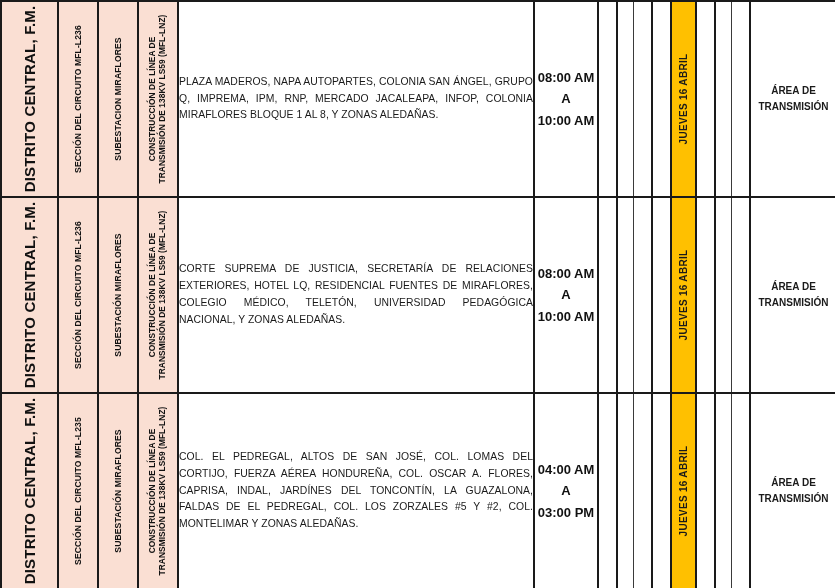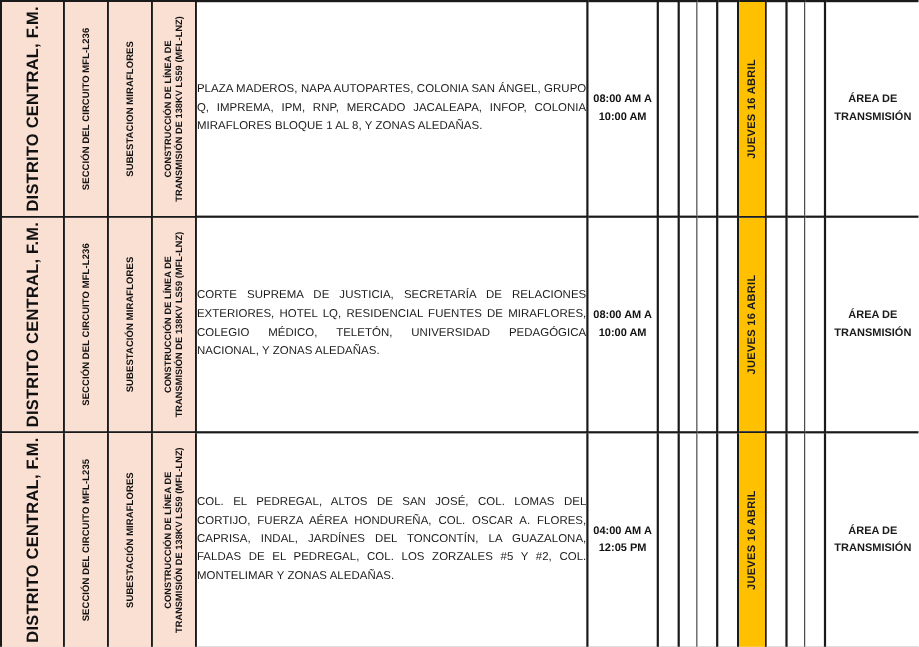--- a/index.html
+++ b/index.html
@@ -96,21 +96,21 @@
     letter-spacing: 0.05px;
   }
 
   
   .timecell {
     border-top: 2px solid #1a1a1a;
     border-bottom: 2px solid #1a1a1a;
     border-right: 2px solid #1a1a1a;
     background: #ffffff;
     text-align: center;
-    font-size: 10px;
+    font-size: 13px;
     font-weight: bold;
     color: #111;
     line-height: 1.65;
   }
 
   
   .blank {
     background: #ffffff;
     border-top: 2px solid #1a1a1a;
     border-bottom: 2px solid #1a1a1a;
@@ -258,21 +258,21 @@
           <div class="vwrap two t-small" style="width:150px">SUBESTACIÓN MIRAFLORES</div>
         </td>
         <td class="vcell">
           <div class="vwrap two t-small2">CONSTRUCCIÓN DE LÍNEA DE TRANSMISIÓN DE 138KV LS59 (MFL-LNZ)</div>
         </td>
         <td class="desc">
           <p>COL. EL PEDREGAL, ALTOS DE SAN JOSÉ, COL. LOMAS DEL CORTIJO, FUERZA AÉREA HONDUREÑA, COL. OSCAR A. FLORES, CAPRISA, INDAL, JARDÍNES DEL TONCONTÍN, LA GUAZALONA, FALDAS DE EL PEDREGAL, COL. LOS ZORZALES #5 Y #2, COL. MONTELIMAR Y ZONAS ALEDAÑAS.</p>
         </td>
         <td class="timecell">
           <div>04:00 AM A</div>
-          <div>12:05 PM</div>
+          <div>03:00 PM</div>
         </td>
         <td class="blank"></td>
         <td class="blank thinline"></td>
         <td class="blank"></td>
         <td class="blank"></td>
         <td class="daycell">
           <div class="vwrap">JUEVES 16 ABRIL</div>
         </td>
         <td class="blank"></td>
         <td class="blank thinline"></td>

